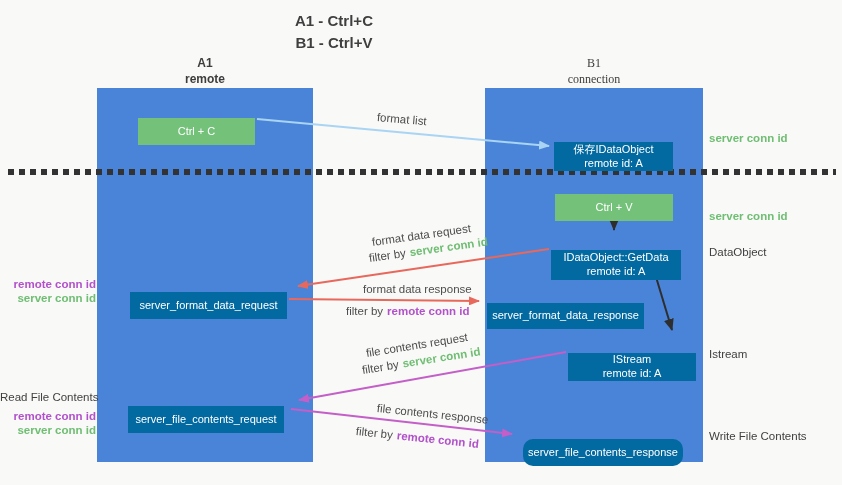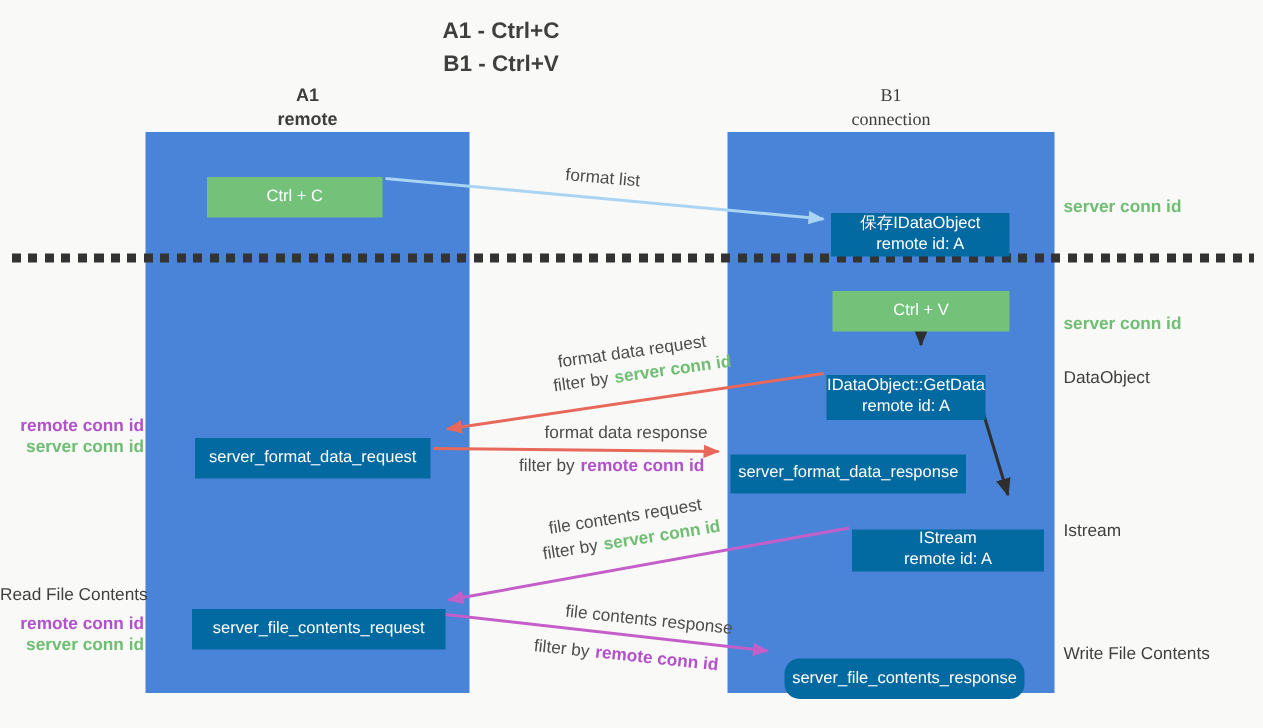--- a/index.html
+++ b/index.html
@@ -40,25 +40,25 @@
     display:flex;flex-direction:column;align-items:center;justify-content:center;
     color:#fff;font-size:11px;line-height:1.25;text-align:center;
     white-space:nowrap;
     margin-top:14px;
   }
   .node.green{background:#74c17a;}
   .node.orange{background:#0369a1;}
   #n-ctrl-c{left:138px;top:104px;width:117px;height:27px;}
   #n-save-obj{left:554px;top:128px;width:119px;height:29px;}
   #n-ctrl-v{left:555px;top:180px;width:118px;height:27px;}
-  #n-getdata{left:551px;top:236px;width:106px;height:30px;}
+  #n-getdata{left:551px;top:236px;width:130px;height:30px;}
   #n-format-req{left:130px;top:278px;width:157px;height:27px;}
   #n-format-resp{left:487px;top:289px;width:157px;height:26px;}
   #n-istream{left:568px;top:339px;width:128px;height:28px;}
-  #n-file-req{left:128px;top:392px;width:169px;height:27px;}
+  #n-file-req{left:128px;top:392px;width:156px;height:27px;}
   #n-file-resp{left:523px;top:425px;width:160px;height:27px;border-radius:10px;}
   .anno{
     position:absolute;font-size:11.5px;color:#4d4d4d;white-space:nowrap;
     transform-origin:left center;
   }
   .anno .hl{font-weight:bold;}
   .anno .hl.green{color:#6fbe73;}
   .anno .hl.purple{color:#b251cb;}
   .anno .pre{margin-right:4px;}
   #a0{left:377px;top:111px;transform:rotate(5deg);}

